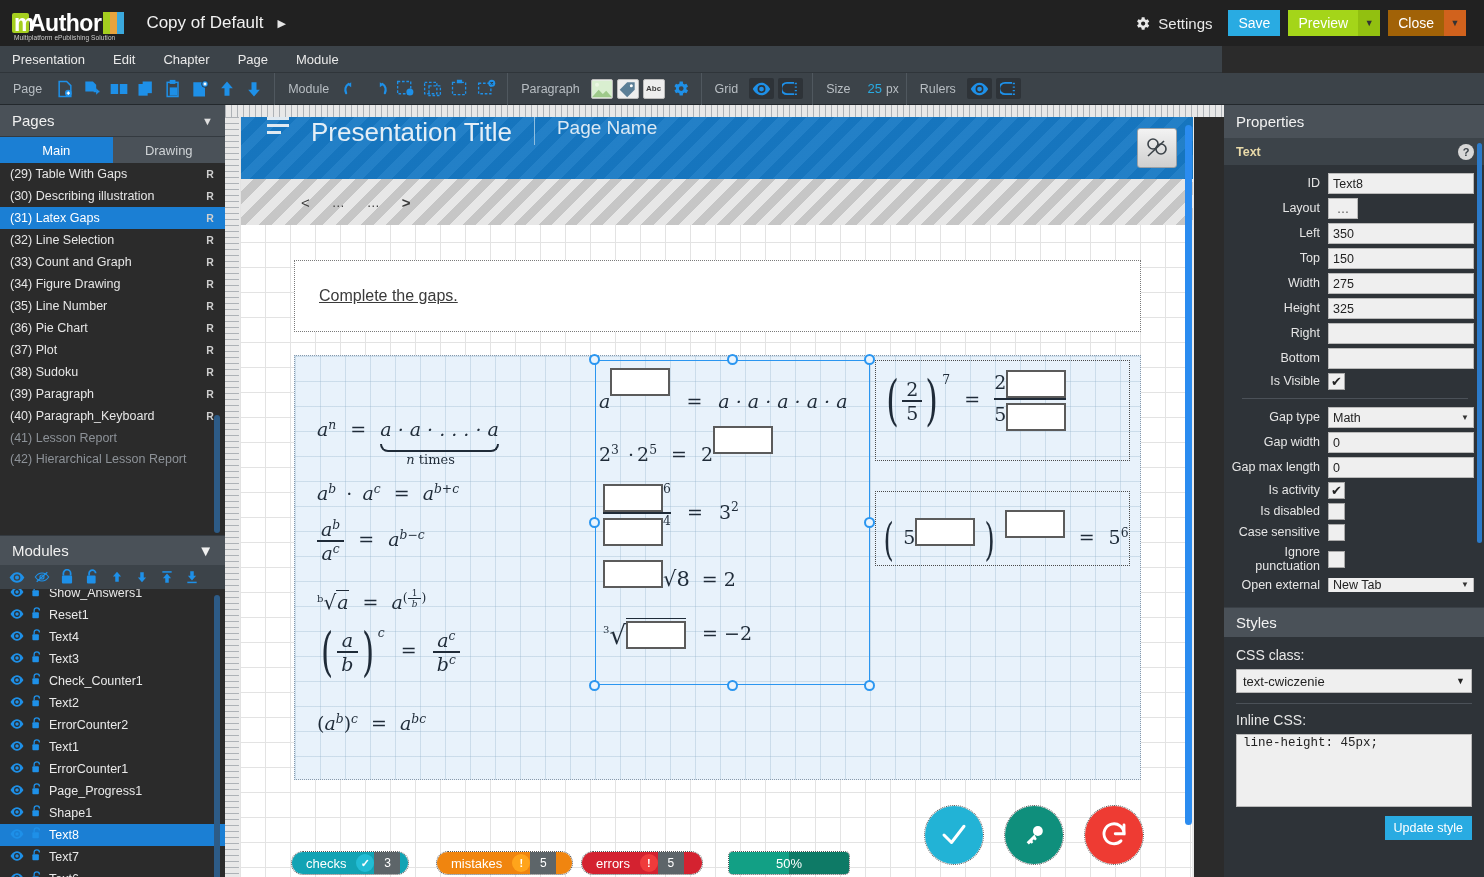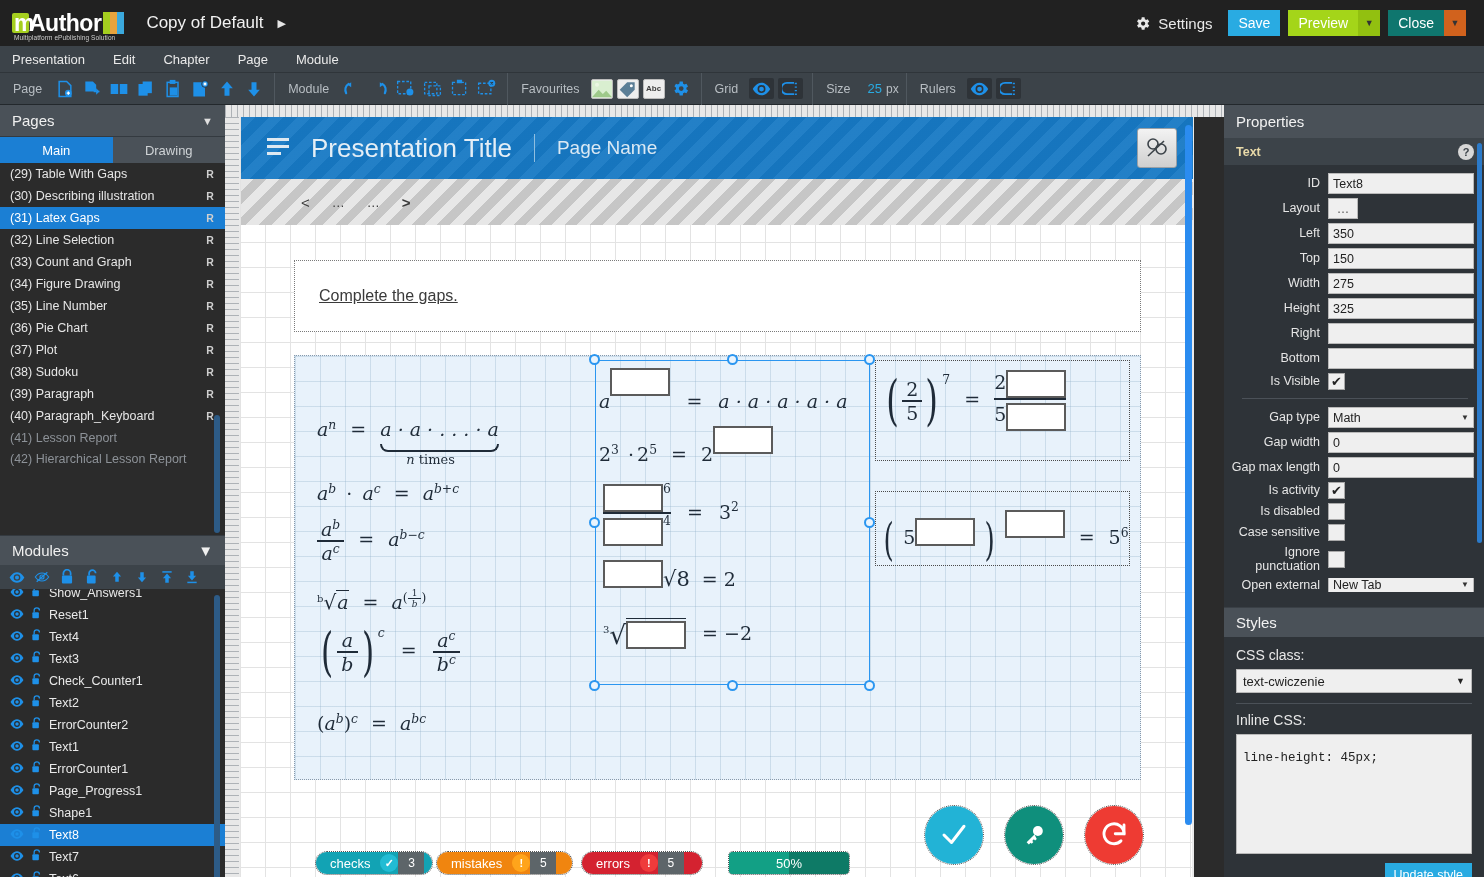--- a/index.html
+++ b/index.html
@@ -39,30 +39,30 @@
   }
   .proj-title { color:#f2f2f2; font-size:17px; margin-left:22px; }
   .proj-arrow { color:#e6e6e6; font-size:11px; margin-left:14px; }
   .topbar-right { margin-left:auto; display:flex; align-items:center; margin-right:10px; }
   .settings-btn { display:flex; align-items:center; color:#e9e9e9; font-size:15px; margin-right:16px; cursor:pointer;}
   .gear { width:17px;height:17px;margin-right:7px; display:inline-block;}
   .btn { border:none; color:#fff; font-size:14px; cursor:pointer; height:26px;
          display:flex; align-items:center; justify-content:center; padding:0 10px; }
   .btn-save { background:#29abe2; margin-right:8px; }
   .btn-preview { background:#a4d519; color:#fff; }
-  .btn-close  { background:#0f766e; color:#fff; }
+  .btn-close  { background:#a16207; color:#fff; }
   .split { display:flex; margin-right:8px; }
   .split .caret { width:22px; height:26px; display:flex;align-items:center;justify-content:center;
                   font-size:9px; color:#333; }
   .btn-preview-caret { background:#92c010; color:#3e4f00; }
   .btn-close-caret   { background:#d1621d; color:#6a2d06; }
 
   
   .menubar {
-    position:absolute; left:0; top:46px; width:1484px; height:27px;
+    position:absolute; left:0; top:46px; width:1222px; height:27px;
     background:#3c4349; display:flex; align-items:center;
     border-bottom:1px solid #2f353a;
   }
   .menubar .mi { color:#eaeaea; font-size:13px; padding:0 14px; cursor:pointer; }
   .menubar .mi:first-child { padding-left:12px; }
 
   
   .toolbar {
     position:absolute; left:0; top:73px; width:1484px; height:32px;
     background:#3c4349; display:flex; align-items:center;
@@ -140,21 +140,21 @@
 
   
   .canvas-outer { position:absolute; left:239px; top:117px; width:955px; height:760px;
                   background:#eaeaea; overflow:hidden; }
   .canvas-page { position:absolute; left:1px; top:0px; width:952px; height:760px; background:#fff;
                  background-image:
                    linear-gradient(to right, #e3e3e3 1px, transparent 1px),
                    linear-gradient(to bottom, #e3e3e3 1px, transparent 1px);
                  background-size:25px 25px; }
   .pres-header { position:absolute; left:1px; top:0px; width:952px; height:62px;
-                 background:#1779c4; display:flex; align-items:center; }
+                 background:#1779c4; display:flex; }
   .pres-header:before{
     content:""; position:absolute; inset:0;
     background:repeating-linear-gradient(135deg, rgba(255,255,255,.05) 0 10px, rgba(0,0,0,.03) 10px 20px);
   }
   .burger { width:22px; margin-left:26px; position:relative; z-index:2;}
   .burger i{ display:block; height:3px; background:#dfe9f1; margin-bottom:4px; }
   .burger i:nth-child(1){width:22px;}
   .burger i:nth-child(2){width:22px;}
   .burger i:nth-child(3){width:14px;}
   .burger i:nth-child(2):after{}
@@ -237,22 +237,22 @@
 
   .styles-head{ position:absolute; left:0; top:502px; width:260px; height:30px; background:#4a5158;
                 display:flex; align-items:center; padding-left:12px; color:#f2f2f2; font-size:15px;
                 border-top:1px solid #3a4046;}
   .styles-body{ position:absolute; left:0; top:532px; width:260px; height:240px; background:#2e3338;
                 padding:10px 12px; }
   .styles-body .lbl{ color:#e9e9e9; font-size:14px; margin-bottom:6px; }
   .css-select{ height:24px;background:#efefef;border:1px solid #b9b9b9;color:#222;font-size:13px;
                display:flex;align-items:center;justify-content:space-between;padding:0 6px;}
   .hr2{height:1px;background:#4b5158;margin:10px 0 8px;}
-  .css-area{ height:120px;background:#efefef;border:1px solid #b9b9b9;color:#222;
-             font-family:"Liberation Mono", monospace; font-size:12.5px; padding:16px 6px; }
+  .css-area{ height:73px;background:#efefef;border:1px solid #b9b9b9;color:#222;
+             font-family:"Liberation Mono", monospace; font-size:12.5px; padding:1px 6px; }
   .update-btn{ float:right; margin-top:9px; background:#29abe2;color:#fff;border:none;
                font-size:12.5px; padding:5px 9px; cursor:pointer; }
   .rp-scroll { position:absolute; right:2px; top:38px; width:5px; height:400px; background:#2b7ac9; border-radius:3px;}
 </style>
 </head>
 <body>
 
 <div id="app">
 
   <div class="topbar">
@@ -392,21 +392,21 @@
       <span class="tb-ico">
           <svg width="21" height="21" viewBox="0 0 24 24" fill="none" stroke="#1e90e8" stroke-width="1.5" stroke-dasharray="3 2">
             <rect x="3" y="6" width="14" height="12"></rect>
             <circle cx="18" cy="6" r="4" fill="#1e90e8" stroke="none"></circle>
             <path d="M16.6 4.6l2.8 2.8M19.4 4.6l-2.8 2.8" stroke="#2e3338" stroke-width="1.2" stroke-dasharray="0"></path>
           </svg>
         </span>
     </div>
 
     <div class="tb-group">
-      <span class="tb-label">Favourites</span>
+      <span class="tb-label">Paragraph</span>
       <span class="tb-white">
           <svg width="20" height="18" viewBox="0 0 24 20">
             <rect width="24" height="20" fill="#d9efd0"></rect>
             <path d="M0 20l8-9 5 5 4-4 7 8z" fill="#9ec98a"></path>
             <circle cx="6" cy="5" r="2.4" fill="#eaf7e2"></circle>
           </svg>
         </span>
       <span class="tb-white">
           <svg width="20" height="18" viewBox="0 0 24 20">
             <path d="M2 11L11 2h9v9l-9 9z" fill="#5b7e96"></path>
@@ -915,21 +915,21 @@
             <span class="paren" style="font-size:44px;">(</span>
             <span>5</span><span class="gapbox" style="vertical-align:-2px;"></span>
             <span class="paren" style="font-size:44px;">)</span>
             <span class="gapbox" style="vertical-align:6px;"></span>
             <span style="margin:0 8px;">=</span>
             <span>5</span><sup>6</sup>
           </div>
         </div>
       </div>
 
-      <div class="badge" style="left:52px; top:735px; width:116px; background:#12a3b4;margin-left:24px;">
+      <div class="badge" style="left:52px; top:735px; width:116px; background:#12a3b4;">
         <span class="lbl">checks</span>
         <span class="ic" style="background:#22bcd4;">✓</span>
         <span class="num">3</span>
       </div>
 
       <div class="badge" style="left:197px; top:735px; width:135px; background:#f0850f;">
         <span class="lbl">mistakes</span>
         <span class="ic" style="background:#ffa41b;">!</span>
         <span class="num">5</span>
       </div>

